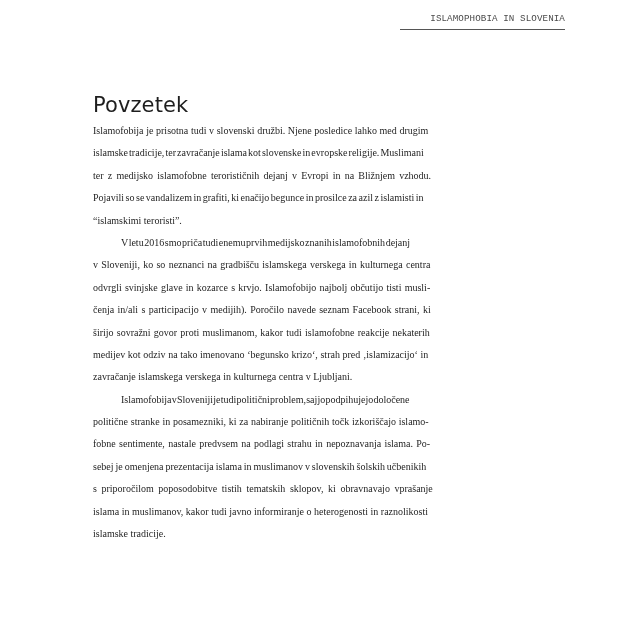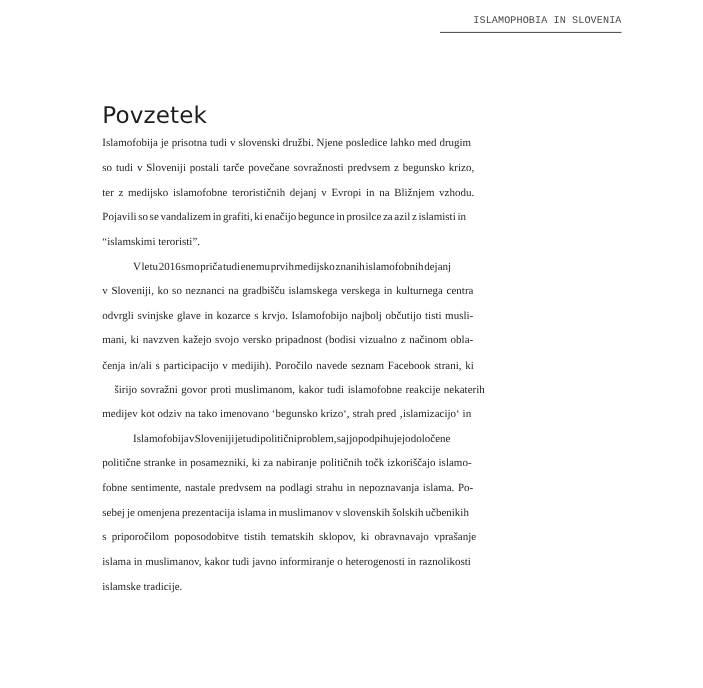--- a/index.html
+++ b/index.html
@@ -76,33 +76,33 @@
 <body>
 
 <div class="running-header">ISLAMOPHOBIA IN SLOVENIA</div>
 <div class="header-rule"></div>
 
 <h2 class="section-title">Povzetek</h2>
 
 <div class="body-text">
   <p class="para">
     <span class="line" style="word-spacing: 0.137784px; text-align-last: left;">Islamofobija je prisotna tudi v slovenski družbi. Njene posledice lahko med drugim</span>
-    <span class="line" style="word-spacing: 0.992898px; text-align-last: left;">so tudi v Sloveniji postali tarče povečane sovražnosti predvsem z begunsko krizo,</span>
+    <span class="line" style="word-spacing: -1.40938px; text-align-last: left;">islamske tradicije, ter zavračanje islama kot slovenske in evropske religije. Muslimani</span>
     <span class="line" style="word-spacing: 1.70312px; text-align-last: left;">ter z medijsko islamofobne terorističnih dejanj v Evropi in na Bližnjem vzhodu.</span>
     <span class="line" style="word-spacing: -0.991667px; text-align-last: left;">Pojavili so se vandalizem in grafiti, ki enačijo begunce in prosilce za azil z islamisti in</span>
     <span class="line last">“islamskimi teroristi”.</span>
   </p>
   <p class="para">
     <span class="line indent" style="word-spacing: -1.90625px; text-align-last: left;">V letu 2016 smo priča tudi enemu prvih medijsko znanih islamofobnih dejanj</span>
     <span class="line" style="word-spacing: 0.78267px; text-align-last: left;">v Sloveniji, ko so neznanci na gradbišču islamskega verskega in kulturnega centra</span>
     <span class="line" style="word-spacing: 0.727273px; text-align-last: left;">odvrgli svinjske glave in kozarce s krvjo. Islamofobijo najbolj občutijo tisti musli-</span>
-    <span class="line" style="word-spacing: 0.708807px; text-align-last: left;">mani, ki navzven kažejo svojo versko pripadnost (bodisi vizualno z načinom obla-</span>
     <span class="line" style="word-spacing: 0.889205px; text-align-last: left;">čenja in/ali s participacijo v medijih). Poročilo navede seznam Facebook strani, ki</span>
-    <span class="line" style="word-spacing: 0.692708px; text-align-last: left; margin-left: 11px;">širijo sovražni govor proti muslimanom, kakor tudi islamofobne reakcije nekaterih</span>
+    <span class="line" style="word-spacing: 0.692708px; text-align-last: left;">širijo sovražni govor proti muslimanom, kakor tudi islamofobne reakcije nekaterih</span>
     <span class="line" style="word-spacing: 0.140625px; text-align-last: left;">medijev kot odziv na tako imenovano ‘begunsko krizo‘, strah pred ‚islamizacijo‘ in</span>
+    <span class="line last">zavračanje islamskega verskega in kulturnega centra v Ljubljani.</span>
   </p>
   <p class="para">
     <span class="line indent" style="word-spacing: -2.27969px; text-align-last: left;">Islamofobija v Sloveniji je tudi politični problem, saj jo podpihujejo določene</span>
     <span class="line" style="word-spacing: 0.273438px; text-align-last: left;">politične stranke in posamezniki, ki za nabiranje političnih točk izkoriščajo islamo-</span>
     <span class="line" style="word-spacing: 0.782813px; text-align-last: left;">fobne sentimente, nastale predvsem na podlagi strahu in nepoznavanja islama. Po-</span>
     <span class="line" style="word-spacing: -0.551562px; text-align-last: left;">sebej je omenjena prezentacija islama in muslimanov v slovenskih šolskih učbenikih</span>
     <span class="line" style="word-spacing: 2.11133px; text-align-last: left;">s priporočilom poposodobitve tistih tematskih sklopov, ki obravnavajo vprašanje</span>
     <span class="line" style="word-spacing: 0.046875px; text-align-last: left;">islama in muslimanov, kakor tudi javno informiranje o heterogenosti in raznolikosti</span>
     <span class="line last">islamske tradicije.</span>
   </p>

